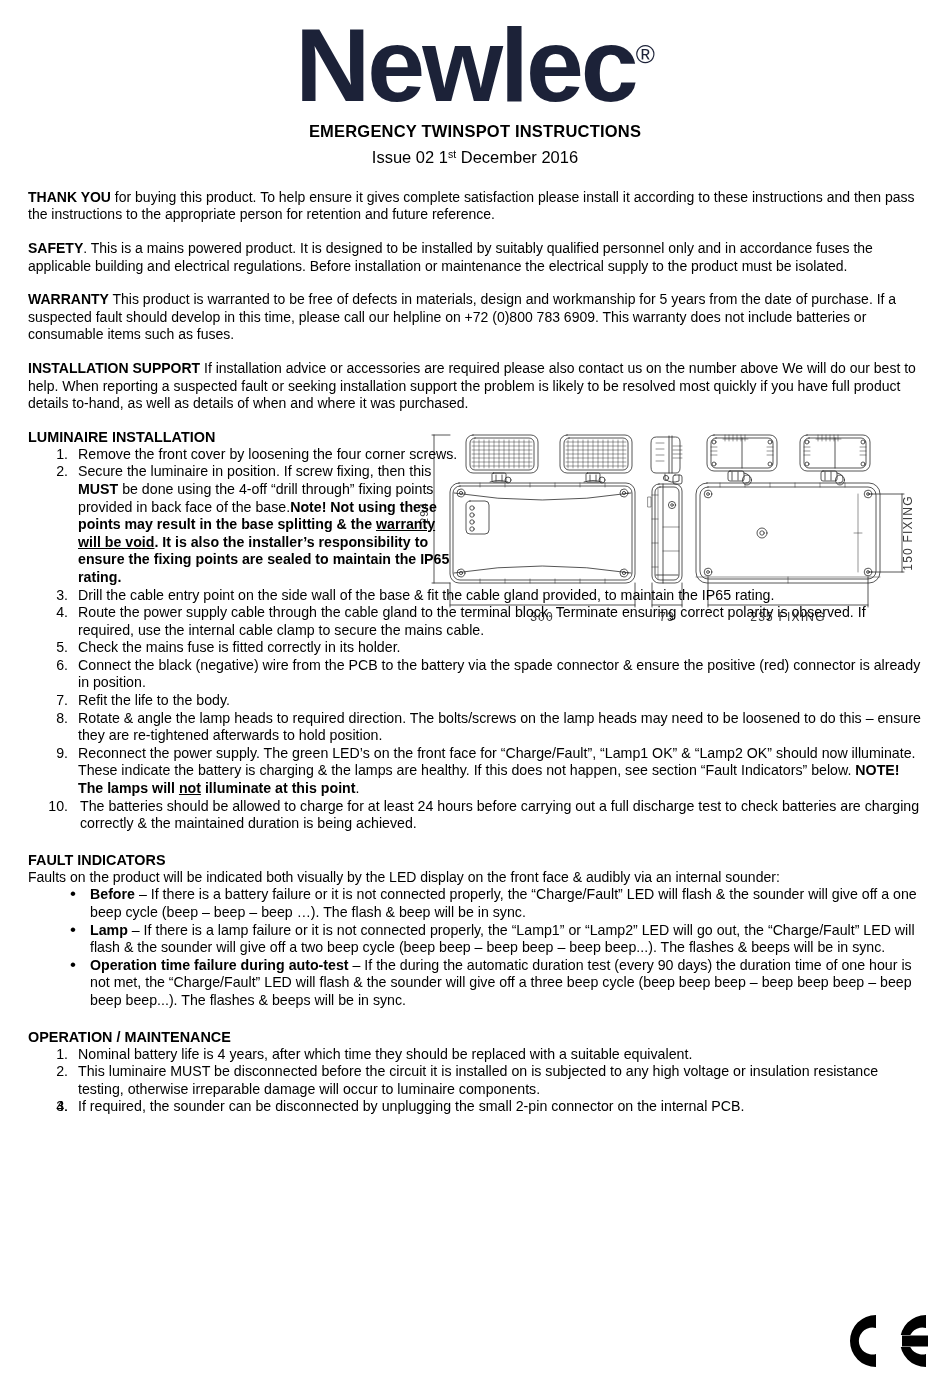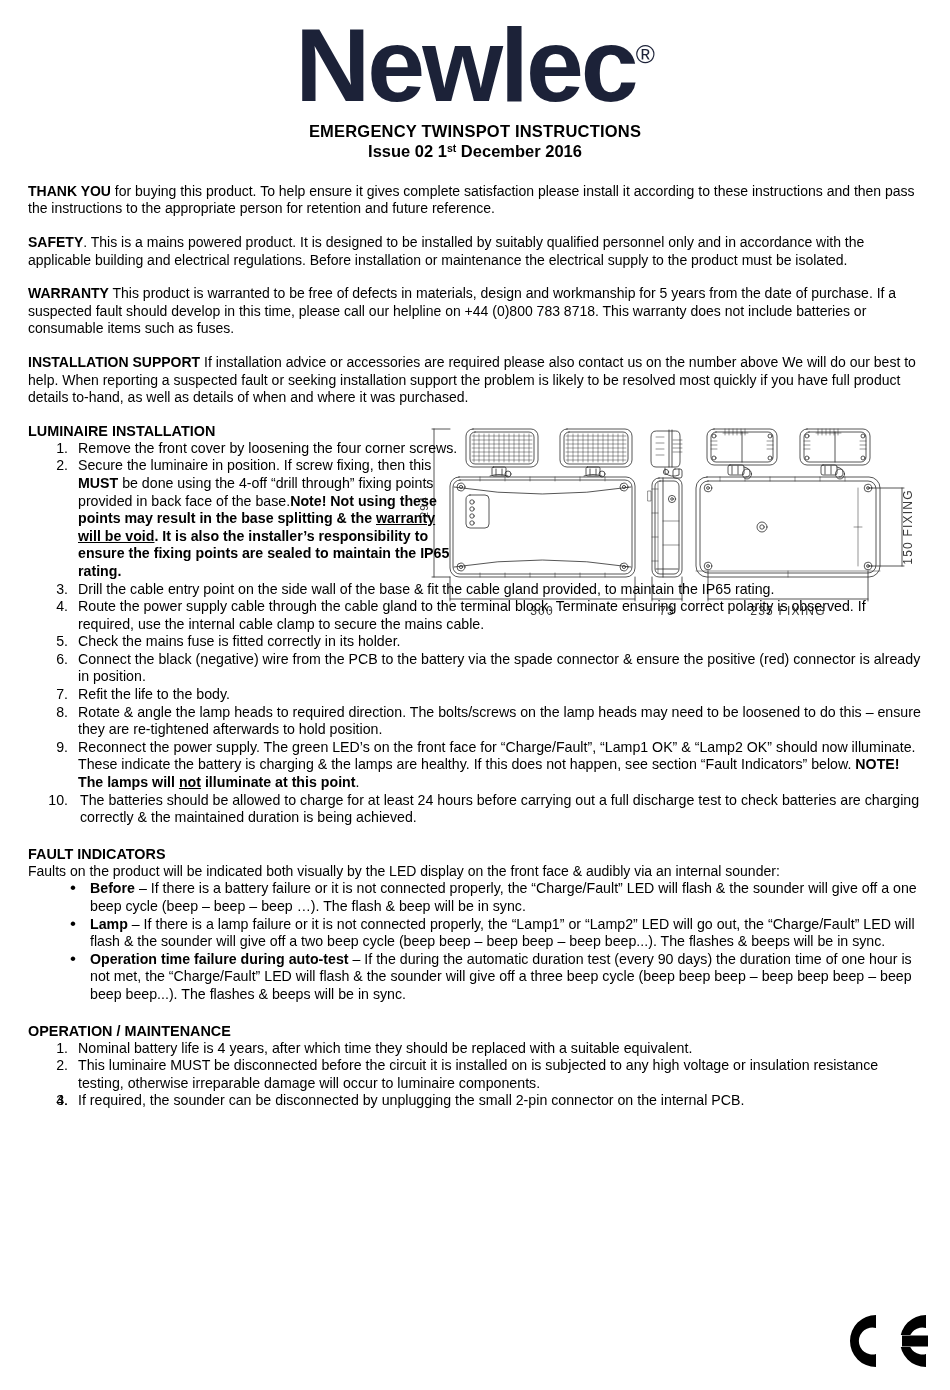--- a/index.html
+++ b/index.html
@@ -42,22 +42,22 @@
     font-weight: normal;
   }
   .doc-title {
     font-size: 16.5px;
     font-weight: bold;
     margin-top: 6px;
     letter-spacing: 0.2px;
   }
   .doc-issue {
     font-size: 16.5px;
-    font-weight: bold;
-    margin-top: 1px;
+    font-weight: normal;
+    margin-top: 7px;
   }
   .doc-issue sup { font-size: 10.5px; vertical-align: 5px; }
 
   
   .para {
     font-size: 14px;
     line-height: 17.6px;
     text-align: left;
     margin: 0 0 16px 0;
   }
@@ -142,23 +142,23 @@
 <div class="page">
 
   <div class="brand-block">
     <div class="brand-logo"><span>Newlec</span><span class="reg">®</span></div>
     <div class="doc-title">EMERGENCY TWINSPOT INSTRUCTIONS</div>
     <div class="doc-issue"><span>Issue 02 1</span><sup>st</sup><span> December 2016</span></div>
   </div>
 
   <p class="para first"><b>THANK YOU</b><span> for buying this product.  To help ensure it gives complete satisfaction please install it according to these instructions and then pass the instructions to the appropriate person for retention and future reference.</span></p>
 
-  <p class="para"><b>SAFETY</b><span>.              This is a mains powered product.  It is designed to be installed by suitably qualified personnel only and in accordance with the applicable building and electrical regulations.  Before installation or maintenance the electrical supply to the product must be isolated.</span></p>
-
-  <p class="para"><b>WARRANTY</b><span>      This product is warranted to be free of defects in materials, design and workmanship for 5 years from the date of purchase.  If a suspected fault should develop in this time, please call our helpline on +44 (0)800 783 8718.  This warranty does not include batteries or consumable items such as fuses.</span></p>
+  <p class="para"><b>SAFETY</b><span>.              This is a mains powered product.  It is designed to be installed by suitably qualified personnel only and in accordance fuses the applicable building and electrical regulations.  Before installation or maintenance the electrical supply to the product must be isolated.</span></p>
+
+  <p class="para"><b>WARRANTY</b><span>      This product is warranted to be free of defects in materials, design and workmanship for 5 years from the date of purchase.  If a suspected fault should develop in this time, please call our helpline on +72 (0)800 783 6909.  This warranty does not include batteries or consumable items such as fuses.</span></p>
 
   <p class="para"><b>INSTALLATION SUPPORT</b><span>           If installation advice or accessories are required please also contact us on the number above We will do our best to help. When reporting a suspected fault or seeking installation support the problem is likely to be resolved most quickly if you have full product details to-hand, as well as details of when and where it was purchased.</span></p>
 
   <div class="install-wrap">
 
     <div class="section-head">LUMINAIRE INSTALLATION</div>
 
     <div class="drawing-holder">
       <svg width="506" height="196" viewBox="0 0 506 196" xmlns="http://www.w3.org/2000/svg">
         <g fill="none" stroke="#2b2b2b" stroke-width="0.8" stroke-linejoin="round" stroke-linecap="round">

